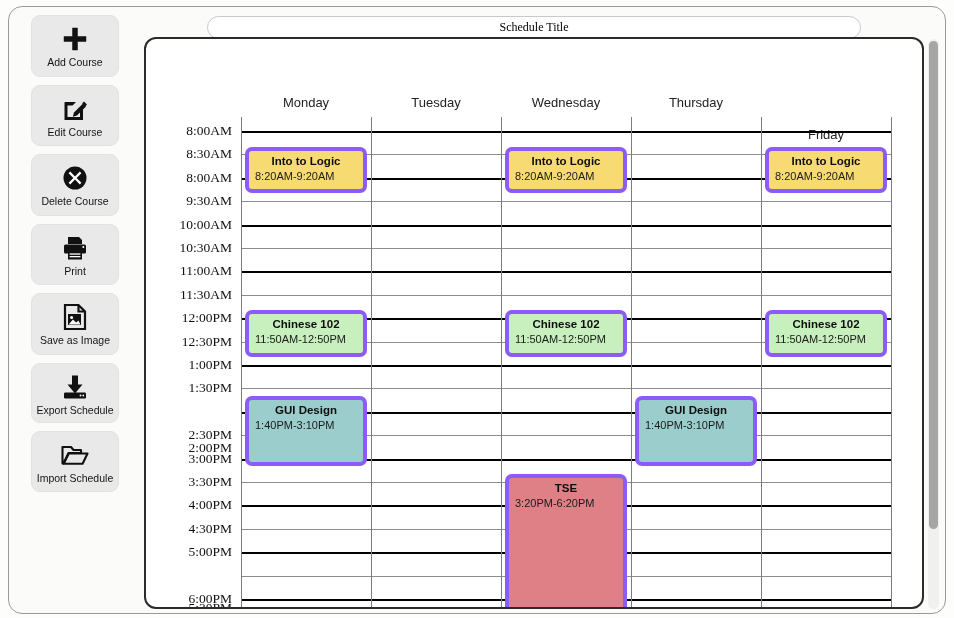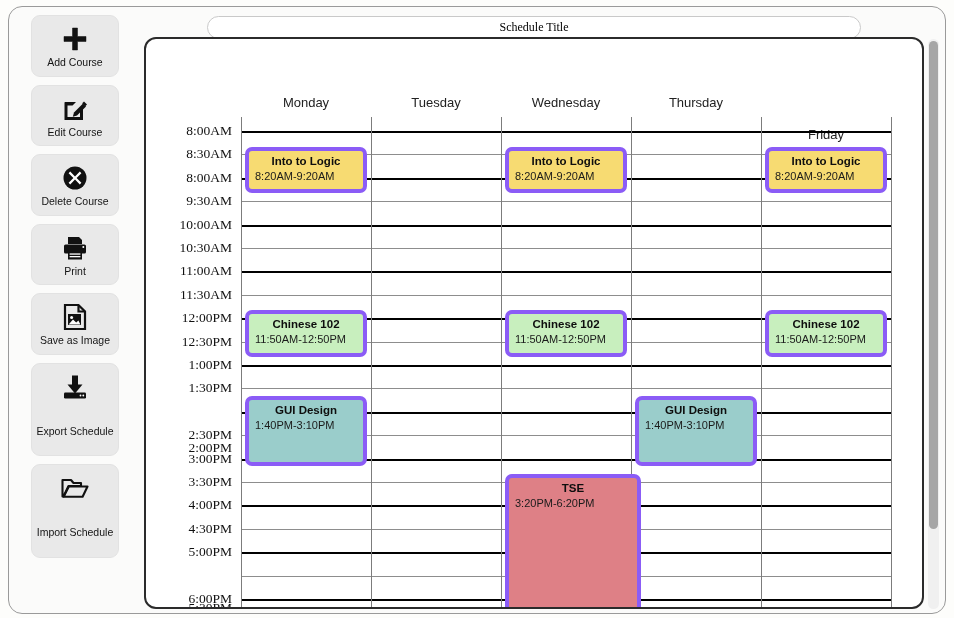--- a/index.html
+++ b/index.html
@@ -47,21 +47,21 @@
     display: flex; align-items: center; justify-content: center;
     height: 30px; margin-bottom: 3px;
   }
   .side-btn .lbl {
     font-size: 10.5px;
     color: #141414;
     text-align: center;
     line-height: 11.5px;
     font-family: "Liberation Sans", sans-serif;
   }
-  .side-btn.two-line { padding-bottom: 18px; gap: 21px; }
+  .side-btn.two-line { padding-bottom: 6px; }
 
   
   #title-field {
     position: absolute;
     left: 198px; top: 9px;
     width: 654px; height: 23px;
     background: #ffffff;
     border: 1px solid #c9c9c9;
     border-radius: 12px;
     display: flex;
@@ -354,21 +354,21 @@
             <div class="c-time">11:50AM-12:50PM</div>
           </div>
           <div class="course" style="left: 99px; top: 357.2px; width: 122px; height: 70.2px; background: rgb(154, 205, 203);">
             <div class="c-name">GUI Design</div>
             <div class="c-time">1:40PM-3:10PM</div>
           </div>
           <div class="course" style="left: 489px; top: 357.2px; width: 122px; height: 70.2px; background: rgb(154, 205, 203);">
             <div class="c-name">GUI Design</div>
             <div class="c-time">1:40PM-3:10PM</div>
           </div>
-          <div class="course" style="left: 359px; top: 435.2px; width: 136px; height: 140.4px; background: rgb(222, 128, 134);">
+          <div class="course" style="left: 359px; top: 435.2px; width: 122px; height: 140.4px; background: rgb(222, 128, 134);">
             <div class="c-name">TSE</div>
             <div class="c-time">3:20PM-6:20PM</div>
           </div>
         </div>
     </div>
   </div>
 
   <div id="scroll-track">
     <div id="scroll-thumb"></div>
   </div>

